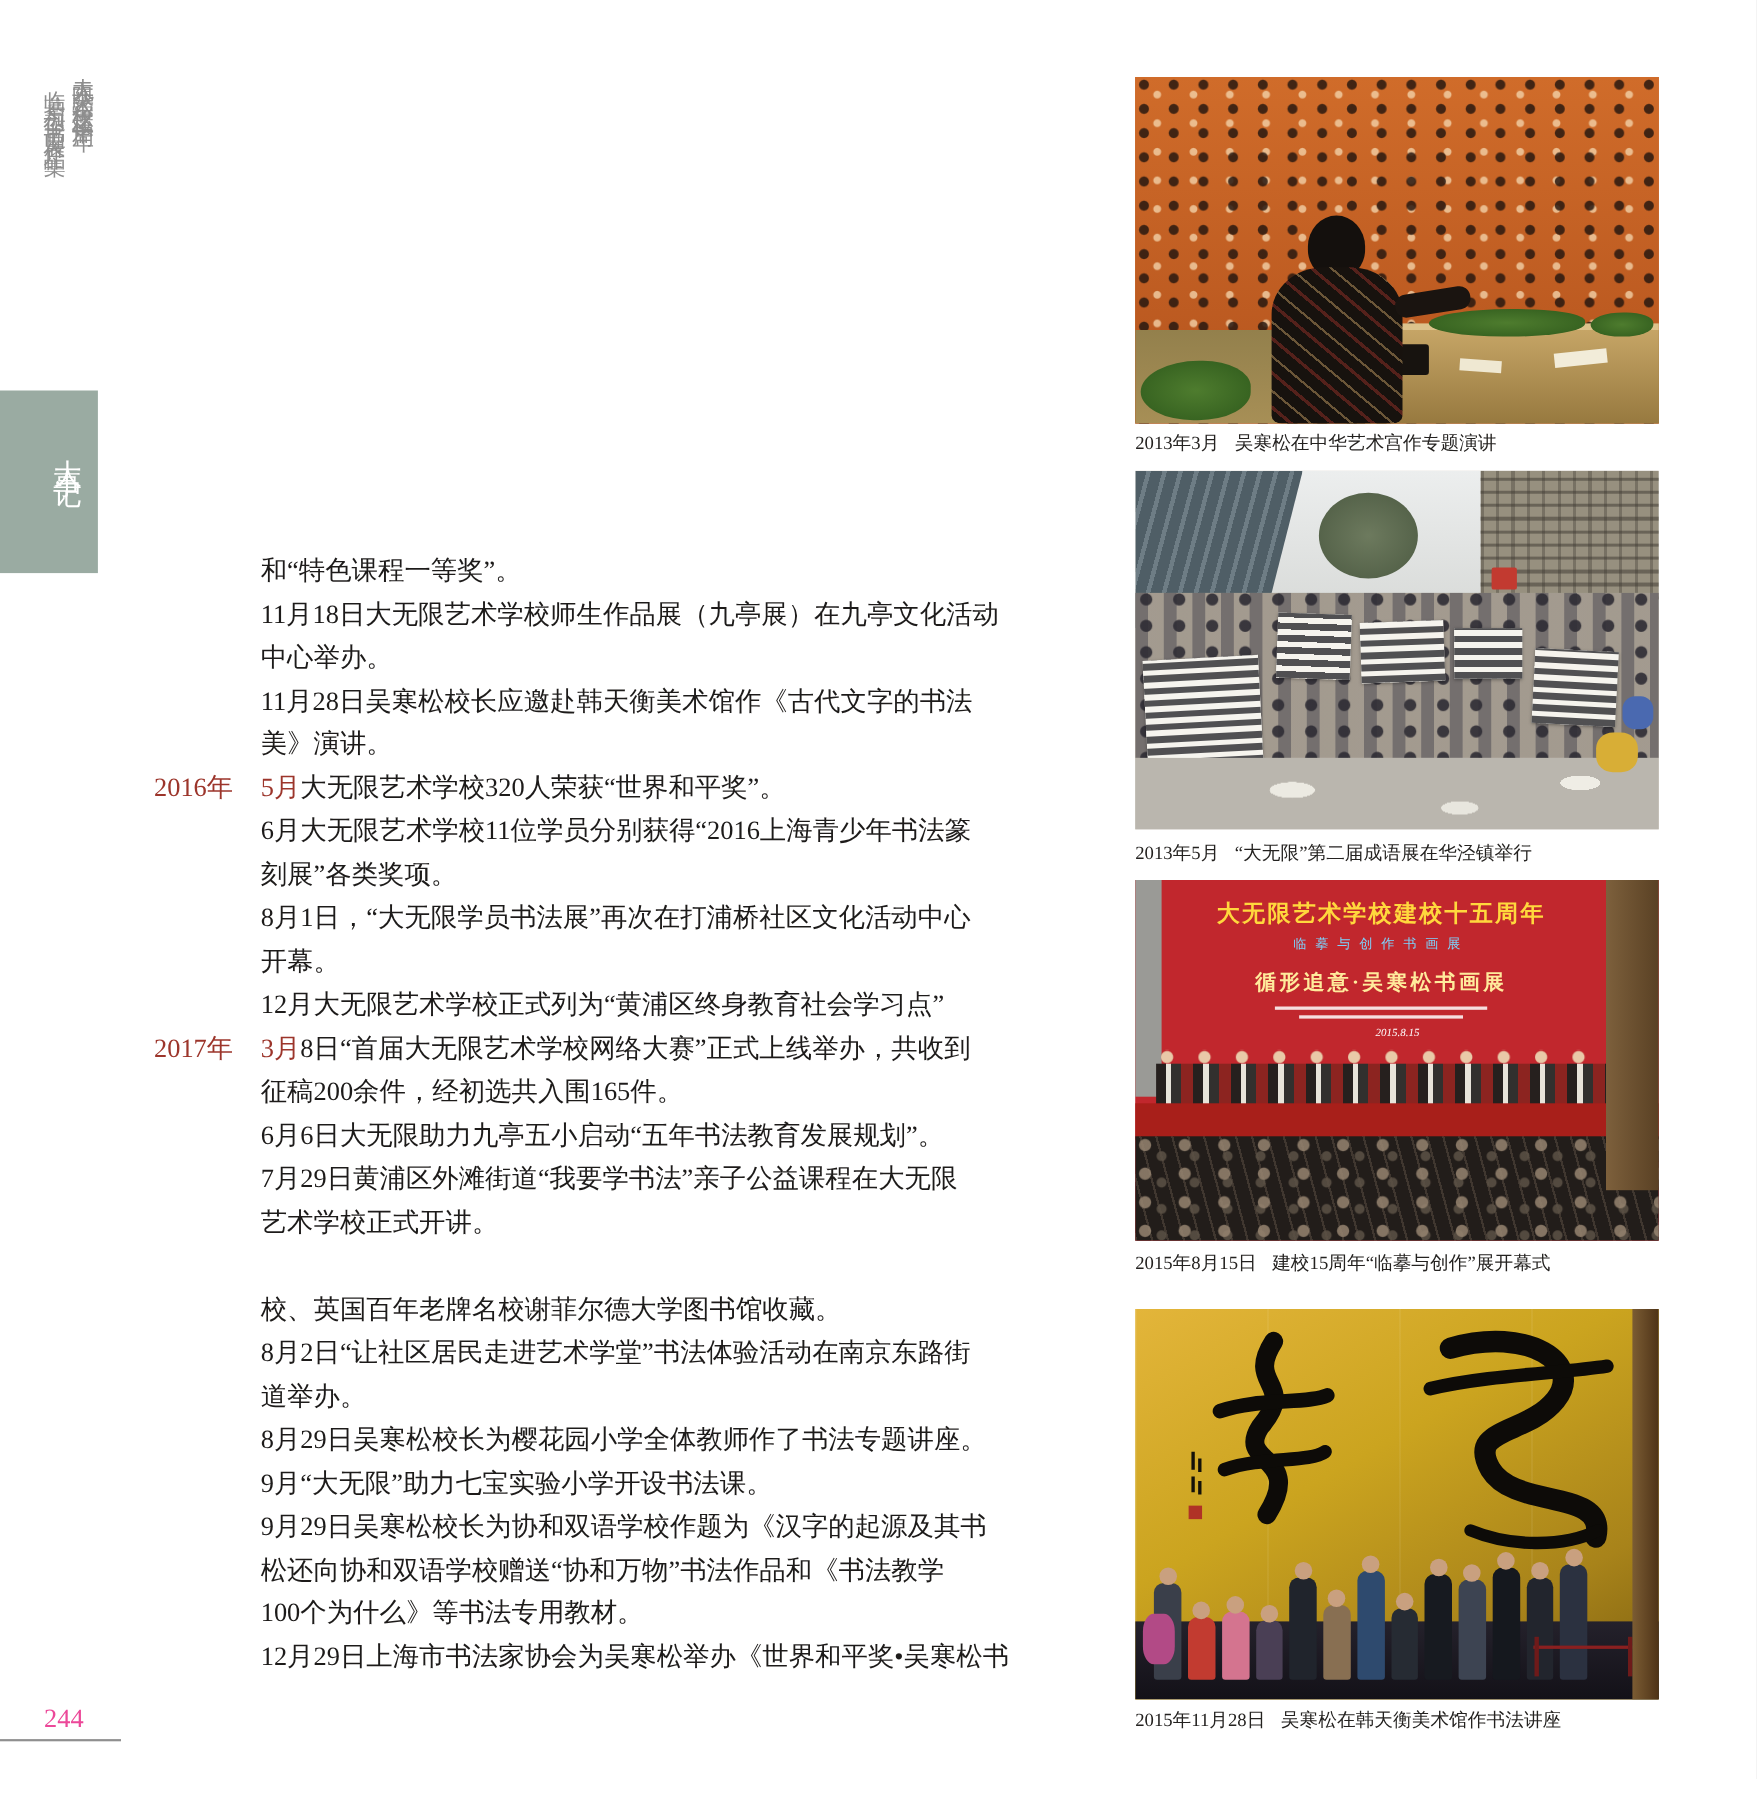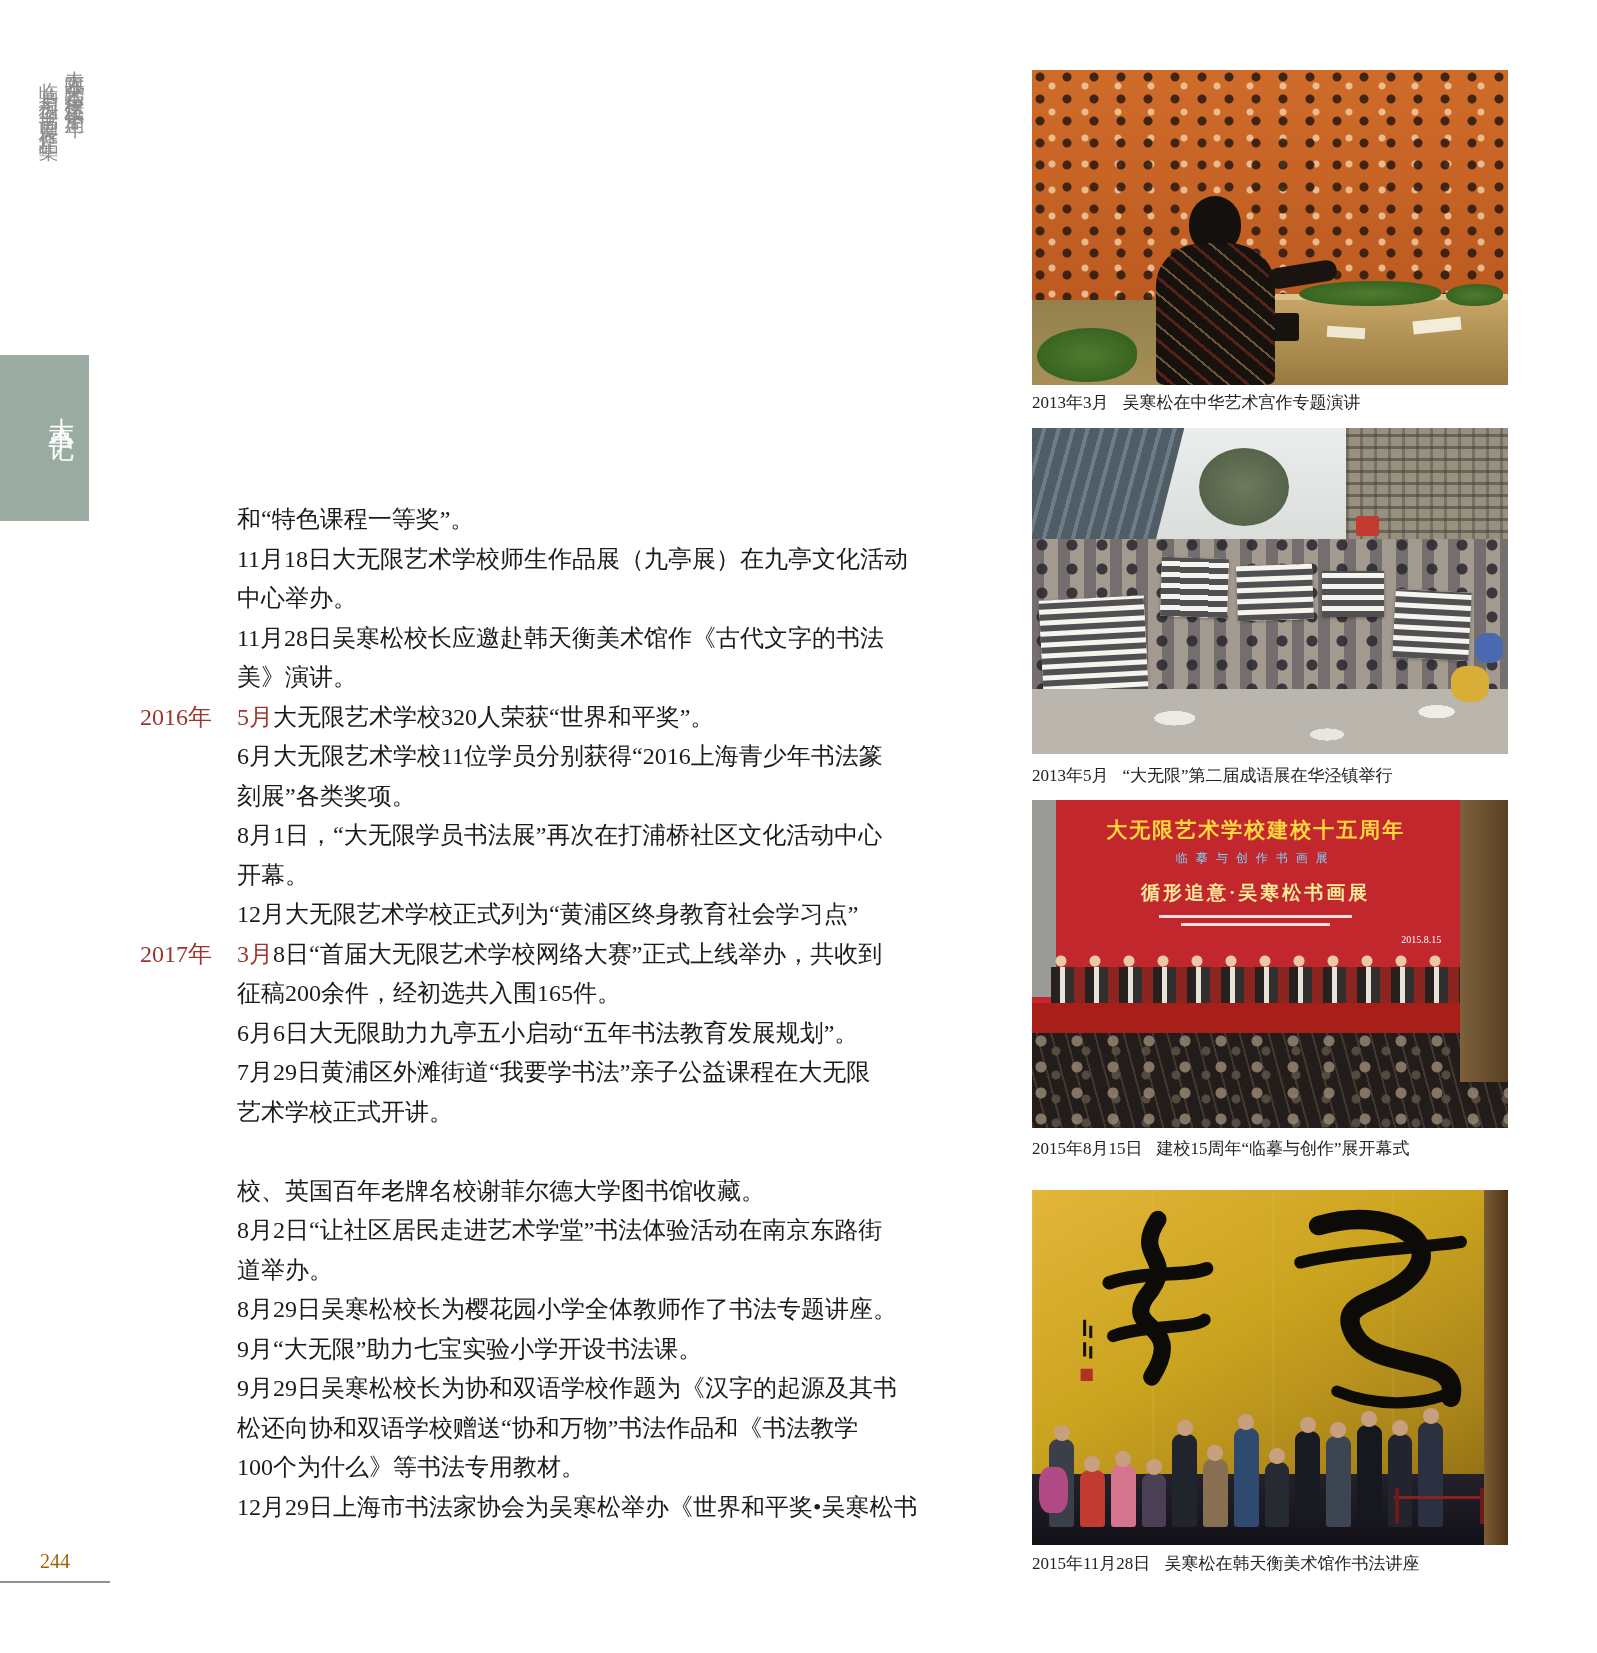--- a/index.html
+++ b/index.html
@@ -8,21 +8,21 @@
 
   
   .spine{position:absolute;writing-mode:vertical-rl;color:#8e8e8e;font-size:20px;}
   .spine-1{left:62px;top:55px;letter-spacing:4px;}
   .spine-2{left:36px;top:66px;letter-spacing:6px;}
   .tab-box{position:absolute;left:0;top:355px;width:89px;height:166px;background:#9aaba2;}
   .tab-box .tab-txt{position:absolute;right:10px;top:42px;writing-mode:vertical-rl;
         color:#ffffff;font-size:26px;letter-spacing:9px;}
 
   
-  .pagenum{position:absolute;left:40px;top:1550px;font-size:20px;color:#a16207;text-align:right;}
+  .pagenum{position:absolute;left:40px;top:1550px;font-size:24px;color:#ec4899;text-align:right;}
   .pagenum-rule{position:absolute;left:0;top:1581px;width:110px;height:2px;background:#8f8f8f;}
 
   
   .timeline{position:absolute;left:140px;top:500px;width:800px;}
   .t-line{display:flex;height:39.5px;line-height:39.5px;font-size:24px;color:#1d1b1a;}
   .t-year{flex:0 0 97px;color:#9c352b;}
   .t-red{color:#9c352b;}
 
   
   .photo{position:absolute;left:1032px;width:476px;overflow:hidden;}
@@ -84,21 +84,21 @@
   
   .p3{top:800px;height:328px;background:#c1272d;}
   .p3 .wallL{left:0;top:0;width:5%;height:60%;background:#9a9a96;}
   .p3 .banner{left:8%;top:5%;width:78%;text-align:center;}
   .p3 .b1{position:static;display:block;color:#ffd83d;font-size:21px;font-weight:bold;letter-spacing:2px;}
   .p3 .b2{position:static;display:block;color:#7dd3fc;font-size:12px;letter-spacing:8px;margin-top:6px;}
   .p3 .b3{position:static;display:block;color:#ffeb9c;font-size:19px;font-weight:bold;letter-spacing:3px;margin-top:13px;}
   .p3 .tiny{position:static;display:block;height:3px;background:rgba(255,255,255,.85);margin:9px auto 0;}
   .p3 .tiny.ta{width:52%;}
   .p3 .tiny.tb{width:40%;margin-top:5px;}
-  .p3 .b5{position:static;display:block;color:#ffffff;font-size:10px;margin-top:8px;text-align:right;padding-left:8%;}
+  .p3 .b5{position:static;display:block;color:#ffffff;font-size:10px;margin-top:8px;text-align:center;padding-left:8%;font-style:italic;}
   .p3 .heads{left:4%;top:47%;width:86%;height:13px;
        background-image:radial-gradient(circle at 10px 7px,#e9c9a8 0 5px,transparent 6px);background-size:34px 13px;}
   .p3 .bodies{left:4%;top:51%;width:86%;height:12%;
        background:repeating-linear-gradient(90deg,#26201e 0 9px,#e8e4da 9px 14px,#32302e 14px 23px,#8c2420 23px 34px);}
   .p3 .stage{left:0;top:62%;width:100%;height:10%;background:#a81f1a;}
   .p3 .crowd{left:0;bottom:0;width:100%;height:29%;background-color:#221d1a;
        background-image:
          radial-gradient(circle at 9px 8px, rgba(150,132,112,.85) 0 5px, transparent 6px),
          radial-gradient(circle at 24px 18px, rgba(92,82,70,.85) 0 4px, transparent 5px),
          repeating-linear-gradient(75deg, rgba(220,190,160,.16) 0 2px, transparent 2px 14px);

